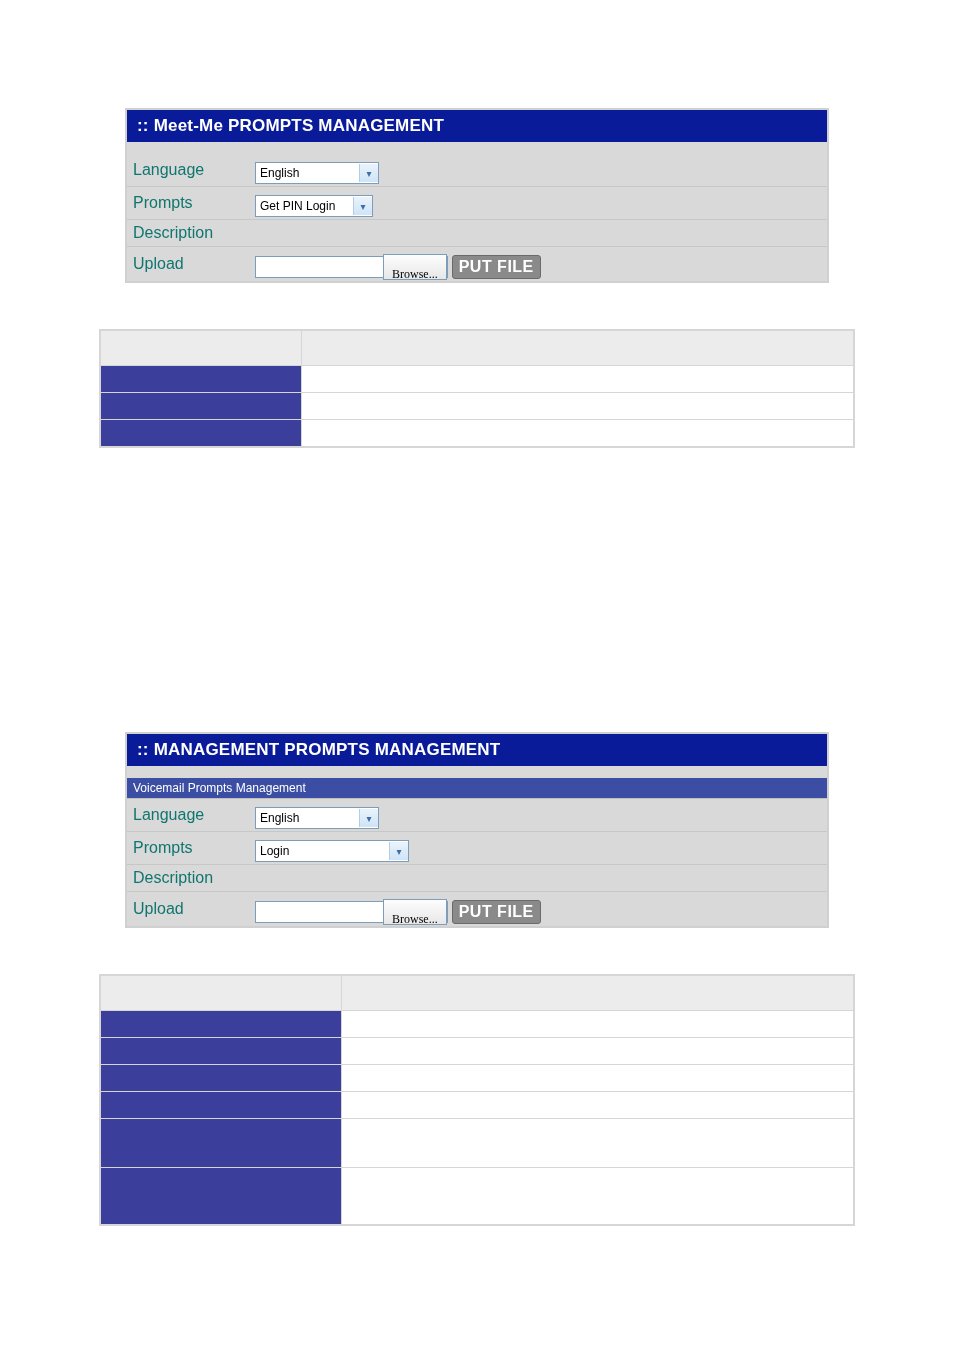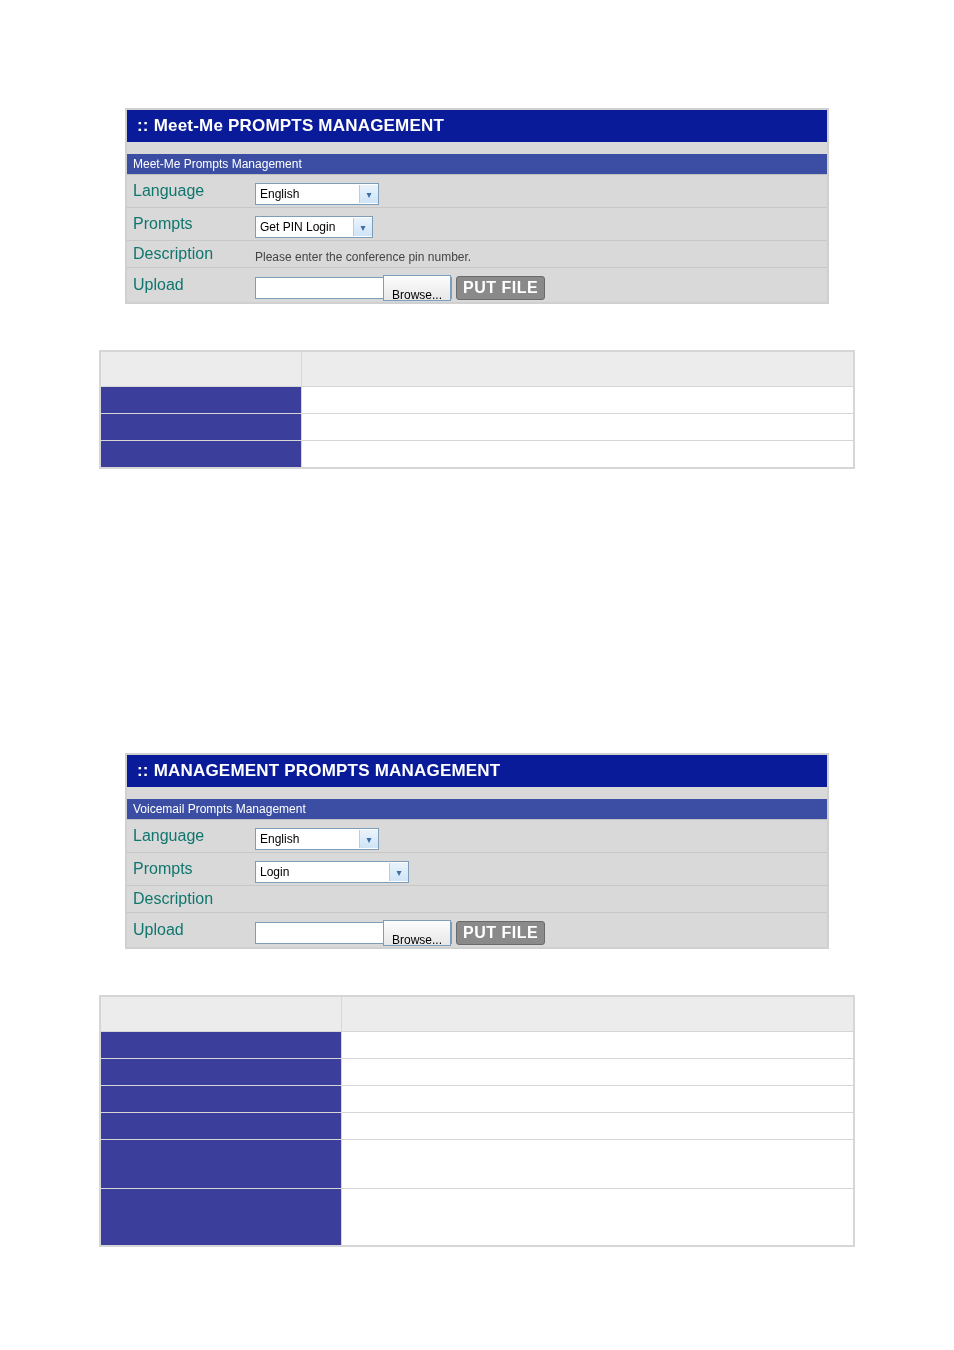--- a/index.html
+++ b/index.html
@@ -97,20 +97,21 @@
   }
   .browse-btn {
     background: linear-gradient(#fdfdfd, #e7e7e7);
     border: 1px solid #7e9db9;
     height: 24px;
     font-size: 12px;
     padding: 12px 8px;
     margin-left: -1px;
     color: #000;
     cursor: pointer;
+    font-family: Liberation Serif, serif;
   }
   .put-btn {
     background: #8a8a8a;
     color: #fff;
     border: 1px solid #6a6a6a;
     border-radius: 3px;
     font-size: 16px;
     font-weight: bold;
     padding: 2px 6px;
     letter-spacing: 0.5px;
@@ -134,21 +135,20 @@
   .mid-big-gap { height: 284px; }
 </style>
 </head>
 <body>
 
 <div class="panel-gap-top"></div>
 
 <div class="panel" style="width:700px;">
   <div class="panel-header"> :: Meet-Me PROMPTS MANAGEMENT</div>
   <div style="height:12px; background:#d9d9d9;"></div>
-  <div class="panel-sub">Meet-Me Prompts Management</div>
   <div class="panel-body">
     <div class="form-row">
       <div class="form-label">Language</div>
       <div class="form-ctl">
         <div class="select-like" style="width:118px;">
           <span>English</span>
           <span style="flex:1"></span>
           <span class="caret-btn">▾</span>
         </div>
       </div>
@@ -158,23 +158,20 @@
       <div class="form-ctl">
         <div class="select-like" style="width:112px;">
           <span>Get PIN Login</span>
           <span style="flex:1"></span>
           <span class="caret-btn">▾</span>
         </div>
       </div>
     </div>
     <div class="form-row">
       <div class="form-label">Description</div>
-      <div class="form-ctl">
-        <span>Please enter the conference pin number.</span>
-      </div>
     </div>
     <div class="form-row">
       <div class="form-label">Upload</div>
       <div class="form-ctl">
         <span class="file-box">
           <input class="file-text" style="">
           <button class="browse-btn">Browse...</button>
         </span>
         <button class="put-btn">PUT FILE</button>
       </div>

